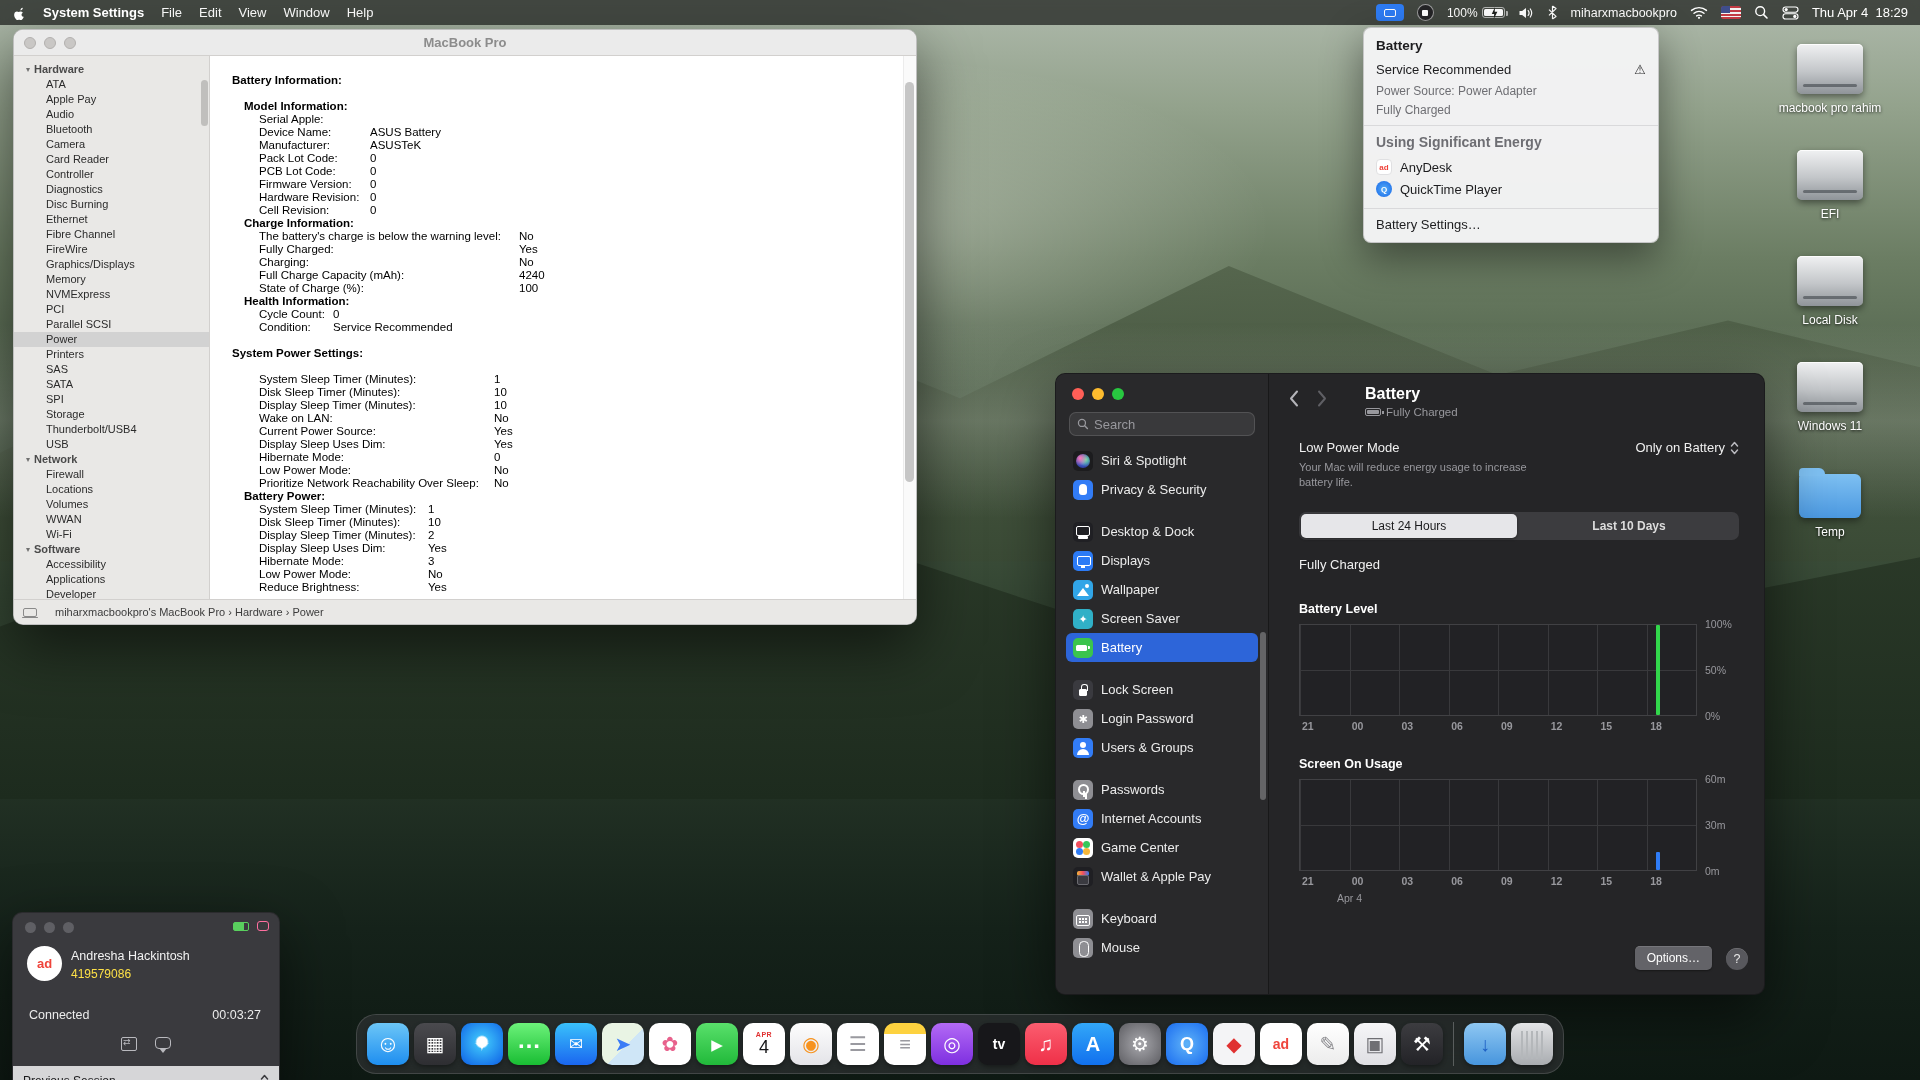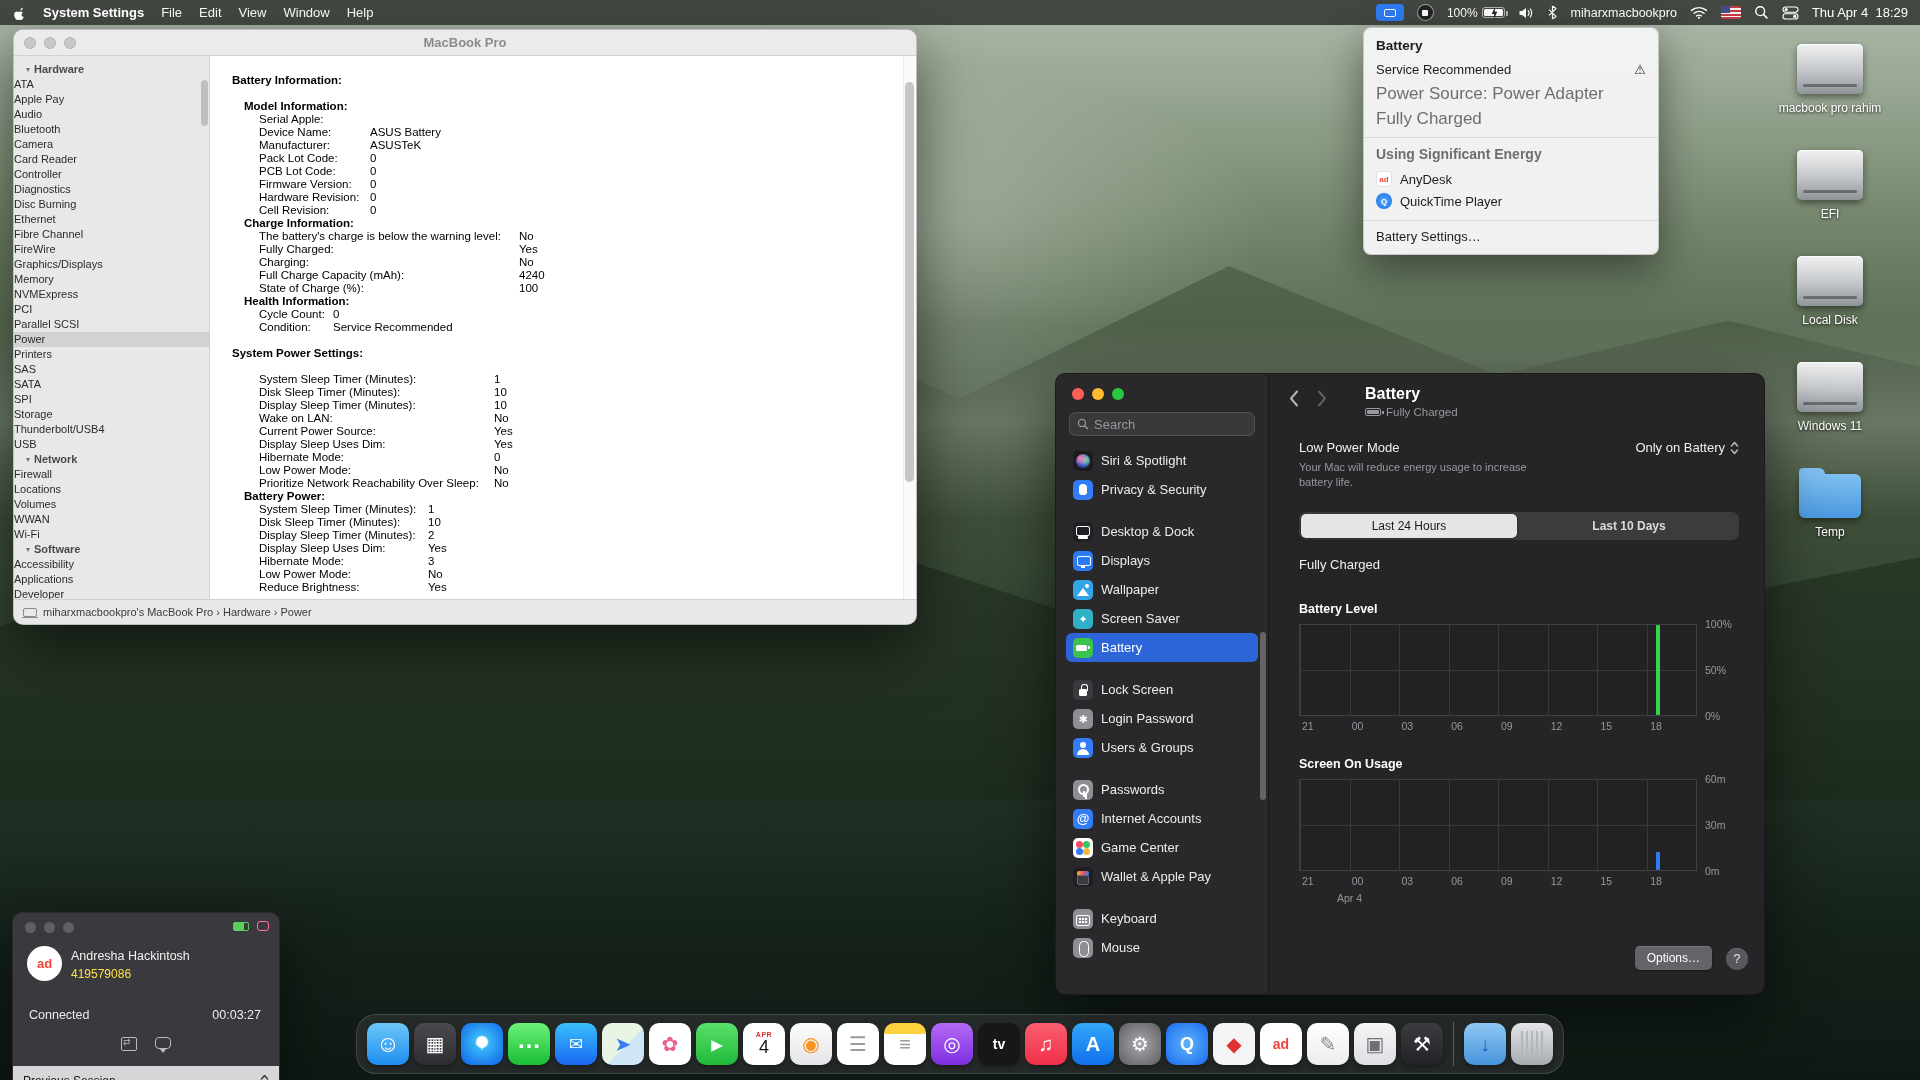--- a/index.html
+++ b/index.html
@@ -45,21 +45,21 @@
   .mb-clock{white-space:pre;}
   .mb-svg{display:block;}
 
   
   #popover{position:absolute;left:1363px;top:27px;width:296px;z-index:40;background:rgba(243,243,244,.98);
     border-radius:8px;border:1px solid rgba(0,0,0,.18);box-shadow:0 14px 40px rgba(0,0,0,.45);
     padding:10px 12px 10px;color:#1d1d1f;}
   .pop-title{font-size:13.5px;font-weight:700;margin-bottom:9px;}
   .pop-service{display:flex;justify-content:space-between;align-items:center;font-size:13px;margin-bottom:7px;}
   .pop-warn{font-size:13px;color:#2b2b2d;}
-  .pop-dim{font-size:17px;color:#6e6e73;margin-bottom:5px;}
+  .pop-dim{font-size:12px;color:#6e6e73;margin-bottom:5px;}
   .pop-sep{height:1px;background:#d9d9db;margin:8px -12px;}
   .pop-sec{font-size:14px;color:#6e6e73;font-weight:600;margin:2px 0 6px;}
   .bp-app{display:flex;align-items:center;gap:8px;height:22px;font-size:13px;}
   .bp-app-icon{width:16px;height:16px;border-radius:4px;display:flex;align-items:center;justify-content:center;flex:none;
     font-size:8px;font-weight:800;}
   .ic-app-anydesk{background:#fff;border:1px solid #e0e0e2;color:#ef443b;}
   .ic-app-quicktime-player{background:radial-gradient(circle,#56aef7,#1565e8);color:#fff;border-radius:50%;}
   .pop-settings{font-size:13px;margin-top:7px;}
 
   
@@ -74,34 +74,34 @@
 
   
   #sysinfo{left:13px;top:29px;width:904px;height:596px;background:#fff;z-index:10;display:flex;flex-direction:column;}
   .si-titlebar{height:26px;background:#ebebeb;border-bottom:1px solid #d2d0ce;display:flex;align-items:center;padding:0 10px;position:relative;flex:none;}
   .si-title{position:absolute;left:0;right:0;text-align:center;font-size:13px;font-weight:600;color:#8c8c8c;}
   .si-body{flex:1;display:flex;min-height:0;}
   .si-sidebar{width:196px;background:#e9e8e6;border-right:1px solid #d2d0ce;padding-top:6px;position:relative;overflow:hidden;font-size:11px;color:#2b2b2b;}
   .sis-row{height:15px;line-height:15px;display:flex;align-items:center;white-space:nowrap;}
   .sis-group{padding-left:12px;font-weight:600;color:#4a4a4a;gap:4px;}
   .sis-group .disclosure{font-size:8px;color:#707070;}
-  .sis-item{}
+  .sis-item{padding-left:32px;}
   .sis-item.selected{background:#d2d2d2;}
   .si-sb-thumb{position:absolute;right:1px;top:24px;width:7px;height:46px;border-radius:3.5px;background:#c0bfbd;}
   .si-content{flex:1;position:relative;background:#fff;padding:18px 20px 0 22px;overflow:hidden;font-size:11.5px;color:#000;}
   .rl{position:relative;line-height:13px;height:13px;white-space:nowrap;}
   .rl-blank{height:13px;}
   .rl.hdr{font-weight:700;}
   .ind1{padding-left:12px;}
   .ind2{padding-left:27px;}
   .rl-val{position:absolute;top:0;font-weight:400;}
   .col-m{left:138px;}.col-c{left:287px;}.col-h{left:101px;}.col-a{left:262px;}.col-b{left:196px;}
   .si-scroll-track{position:absolute;right:0;top:0;bottom:0;width:13px;background:#fafafa;border-left:1px solid #ececec;}
   .si-scroll-thumb{position:absolute;right:2px;top:26px;width:9px;height:400px;border-radius:4.5px;background:#c6c6c6;}
-  .si-statusbar{height:25px;background:#e9e8e6;border-top:1px solid #d2d0ce;display:flex;align-items:center;gap:6px;padding:0 9px;font-size:11px;color:#3c3c3c;flex:none;}
+  .si-statusbar{height:25px;background:#e9e8e6;border-top:1px solid #d2d0ce;display:flex;align-items:center;gap:18px;padding:0 9px;font-size:11px;color:#3c3c3c;flex:none;}
   .sb-mac{width:14px;height:9px;border:1px solid #8a8a8a;border-radius:2px;position:relative;flex:none;}
   .sb-mac::after{content:'';position:absolute;left:-2px;right:-2px;top:8px;height:1.5px;background:#8a8a8a;border-radius:1px;}
 
   
   #settings{left:1055px;top:373px;width:710px;height:622px;z-index:14;display:flex;background:#252527;}
   .st-sidebar{width:213px;background:rgba(42,42,44,.98);border-right:1px solid rgba(0,0,0,.4);position:relative;flex:none;}
   .st-lights{padding:14px 16px 8px;}
   .st-search{margin:4px 13px 10px;height:24px;border-radius:7px;background:rgba(255,255,255,.08);border:1px solid rgba(255,255,255,.13);
     display:flex;align-items:center;gap:5px;padding:0 7px;color:#98989d;font-size:13px;}
   .st-list{padding:0 10px;}
@@ -163,21 +163,21 @@
   .chart-title{font-size:12.5px;font-weight:700;color:#fff;}
   .bl-title{margin-top:30px;}
   .sou-title{margin-top:24px;}
   .chart-wrap{position:relative;width:398px;margin-top:8px;}
   .chart-area{position:relative;width:398px;height:92px;background:#222225;border:1px solid #414144;overflow:hidden;}
   .grid-v{position:absolute;top:0;bottom:0;width:1px;background:#39393c;}
   .grid-h{position:absolute;left:0;right:0;height:1px;background:#39393c;}
   .chart-bar{position:absolute;bottom:0;width:4px;border-radius:1px;}
   .chart-ylabels{position:absolute;left:406px;top:0;height:92px;width:40px;}
   .ylab{position:absolute;transform:translateY(-50%);font-size:10.5px;color:#98989d;white-space:nowrap;}
-  .chart-xlabels{position:relative;height:13px;margin-top:4px;width:398px;}
+  .chart-xlabels{position:relative;height:13px;margin-top:4px;width:398px;font-weight:bold;}
   .xlab{position:absolute;top:0;margin-left:3px;font-size:10.5px;color:#98989d;}
   .date-lab{font-size:10.5px;color:#98989d;margin:4px 0 0 38px;}
   .st-footer-btn{position:absolute;right:52px;bottom:24px;background:#636368;border-radius:5px;padding:5px 12px;font-size:12px;color:#fff;
     box-shadow:inset 0 .5px 0 rgba(255,255,255,.25),0 1px 2px rgba(0,0,0,.4);}
   .st-help{position:absolute;right:16px;bottom:24px;width:22px;height:22px;border-radius:50%;background:#58585d;color:#e8e8e8;
     display:flex;align-items:center;justify-content:center;font-size:12.5px;box-shadow:inset 0 .5px 0 rgba(255,255,255,.25);}
 
   
   #anydesk{left:12px;top:912px;width:268px;height:200px;background:#3a3a3e;border-radius:10px 10px 0 0;z-index:12;}
   .ad-top{position:absolute;left:12px;top:9px;}

